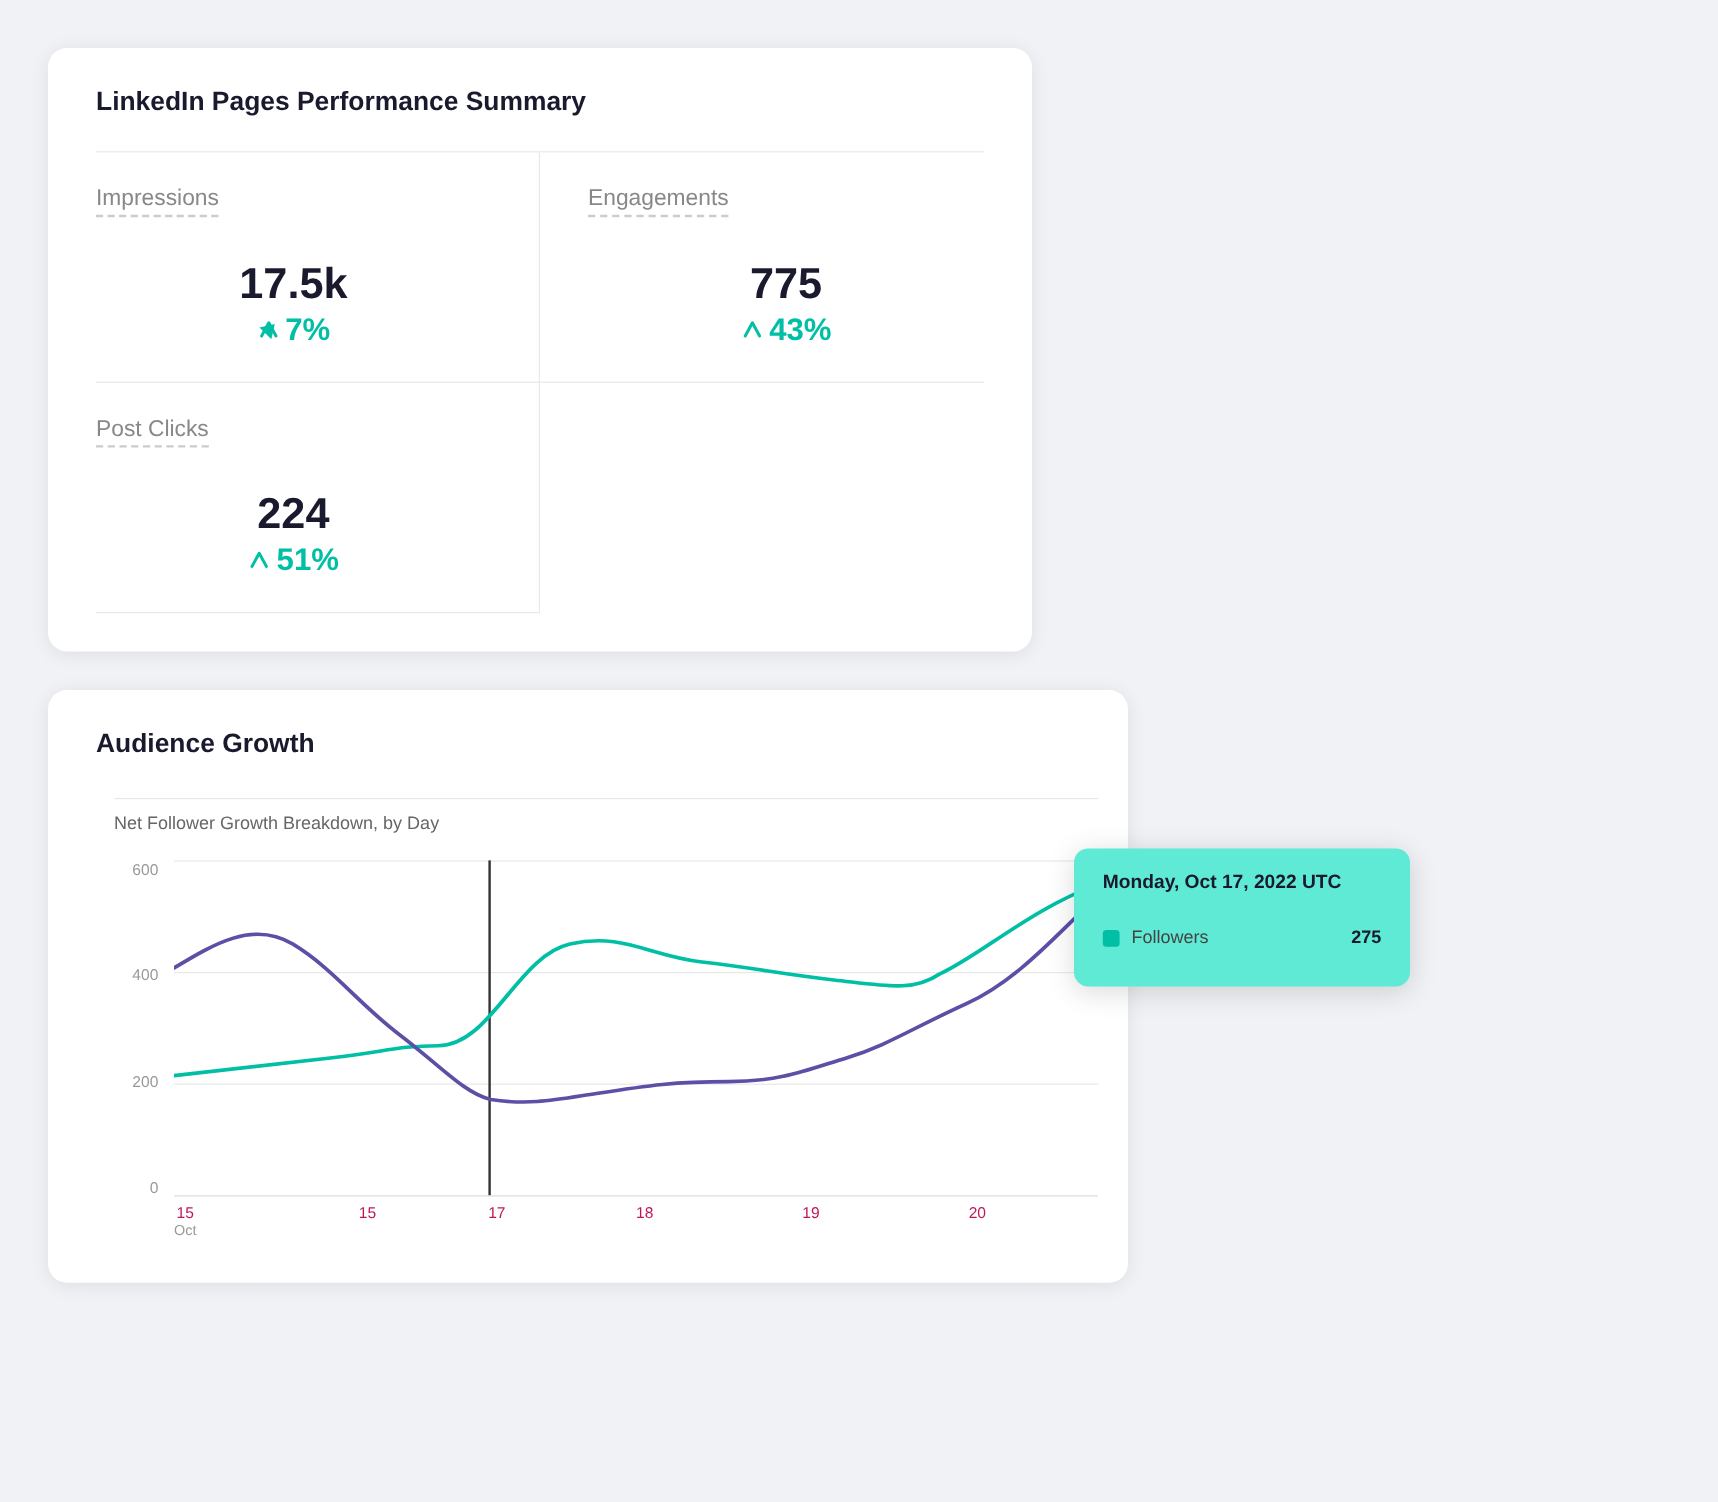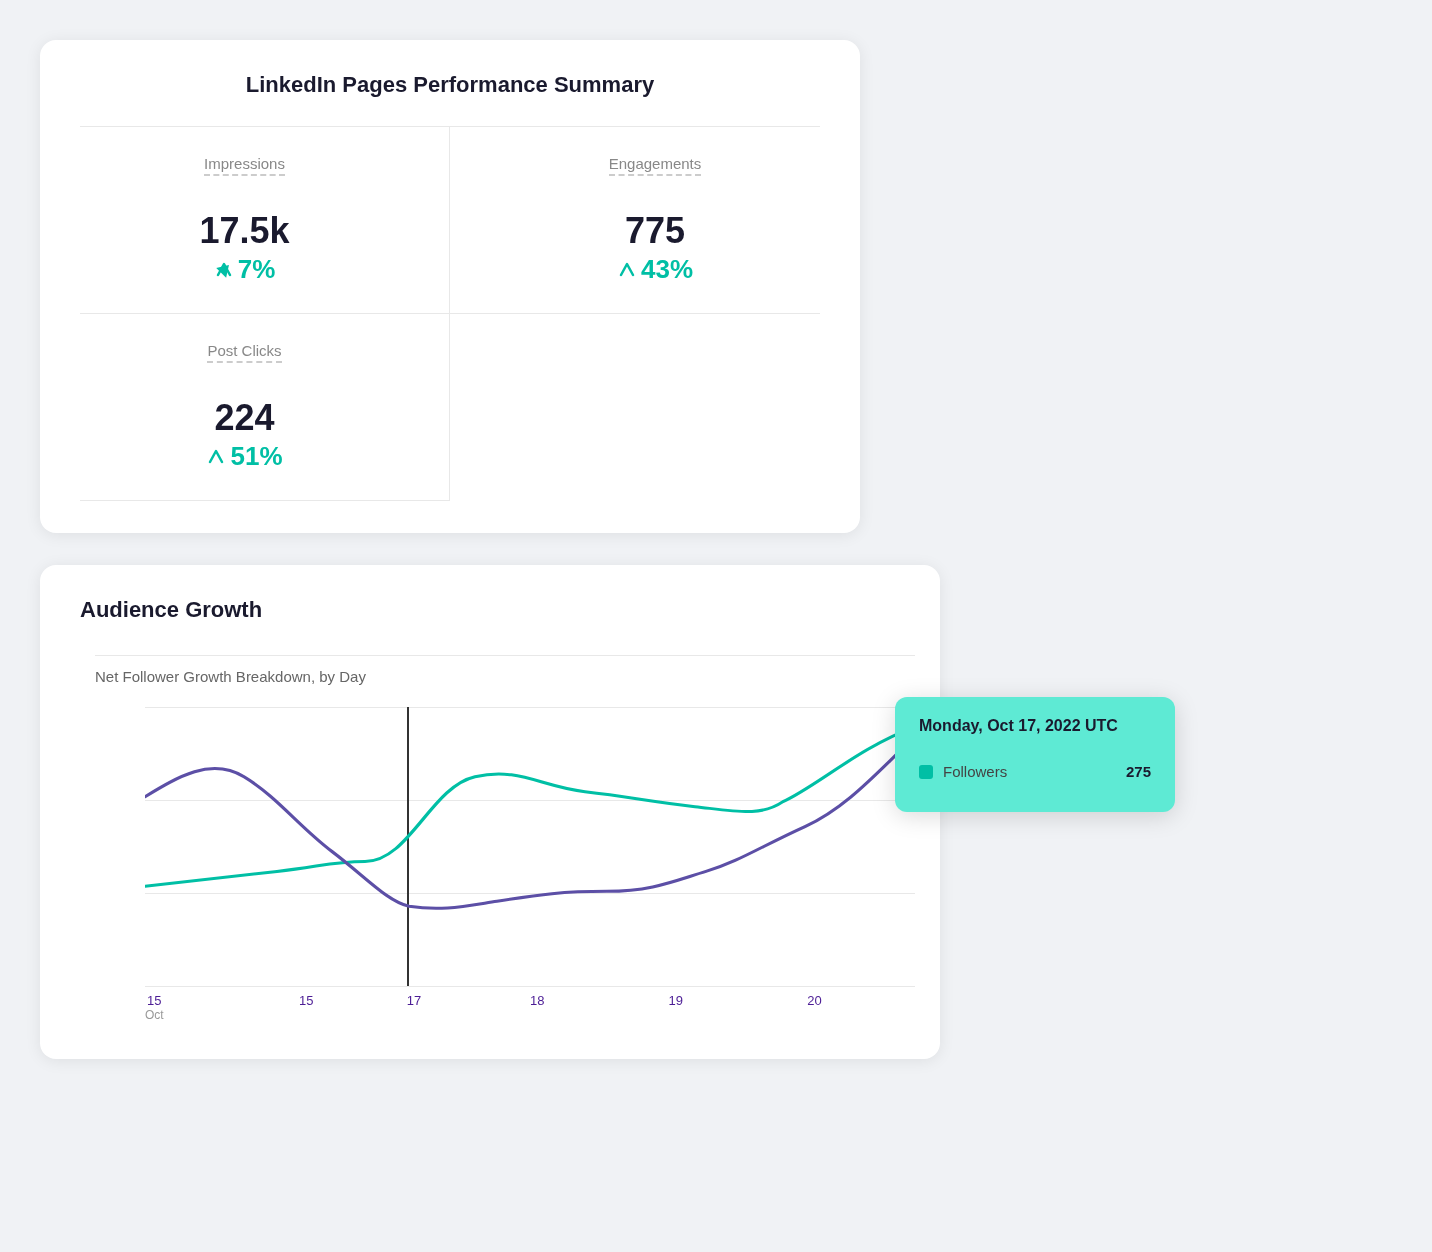--- a/index.html
+++ b/index.html
@@ -14,21 +14,20 @@
       gap: 32px;
     }
 
     
     .card {
       background: #fff;
       border-radius: 16px;
       box-shadow: 0 2px 16px rgba(0,0,0,0.08);
       padding: 32px 40px;
       max-width: 820px;
-      text-align: center;
     }
 
     .card-title {
       font-size: 22px;
       font-weight: 700;
       color: #1a1a2e;
       margin-bottom: 28px;
     }
 
     .metrics-grid {
@@ -45,21 +44,21 @@
     .metric-cell:nth-child(odd) {
       padding-right: 40px;
       border-right: 1px solid #e8e8e8;
     }
 
     .metric-cell:nth-child(even) {
       padding-left: 40px;
     }
 
     .metric-label {
-      font-size: 15px;
+      font-size: 19px;
       color: #888;
       margin-bottom: 10px;
       border-bottom: 2px dashed #ccc;
       display: inline-block;
       padding-bottom: 2px;
     }
 
     .metric-value-row {
       display: flex;
       align-items: center;
@@ -145,21 +144,21 @@
     .gridline {
       position: absolute;
       left: 0;
       right: 0;
       height: 1px;
       background: #e8e8e8;
     }
 
     .x-label {
       font-size: 13px;
-      color: #4c1d95;
+      color: #be185d;
     }
 
     .x-sublabel {
       font-size: 12px;
       color: #999;
     }
 
     
     .tooltip {
       position: absolute;
@@ -278,20 +277,26 @@
   </div>
 </div>
 
 <div class="audience-card" style="max-width:900px;">
   <div class="audience-title">Audience Growth</div>
 
   <div class="chart-container">
 
     <div class="chart-subtitle" style="position:absolute;top:8px;left:0;right:0;border-top:1px solid #e8e8e8;padding-top:12px;margin:0;">Net Follower Growth Breakdown, by Day</div>
 
+    <div class="chart-y-axis" style="top:60px;bottom:40px;">
+      <span class="y-label">600</span>
+      <span class="y-label">400</span>
+      <span class="y-label">200</span>
+      <span class="y-label">0</span>
+    </div>
 
     <div class="chart-area" style="top:60px;left:50px;right:0;bottom:40px;">
 
       <div class="gridline" style="top:0%;"></div>
       <div class="gridline" style="top:33.3%;"></div>
       <div class="gridline" style="top:66.6%;"></div>
       <div class="gridline" style="top:100%;"></div>
 
       <div class="vertical-line" style="left:34%;top:0;bottom:0;"></div>
 

